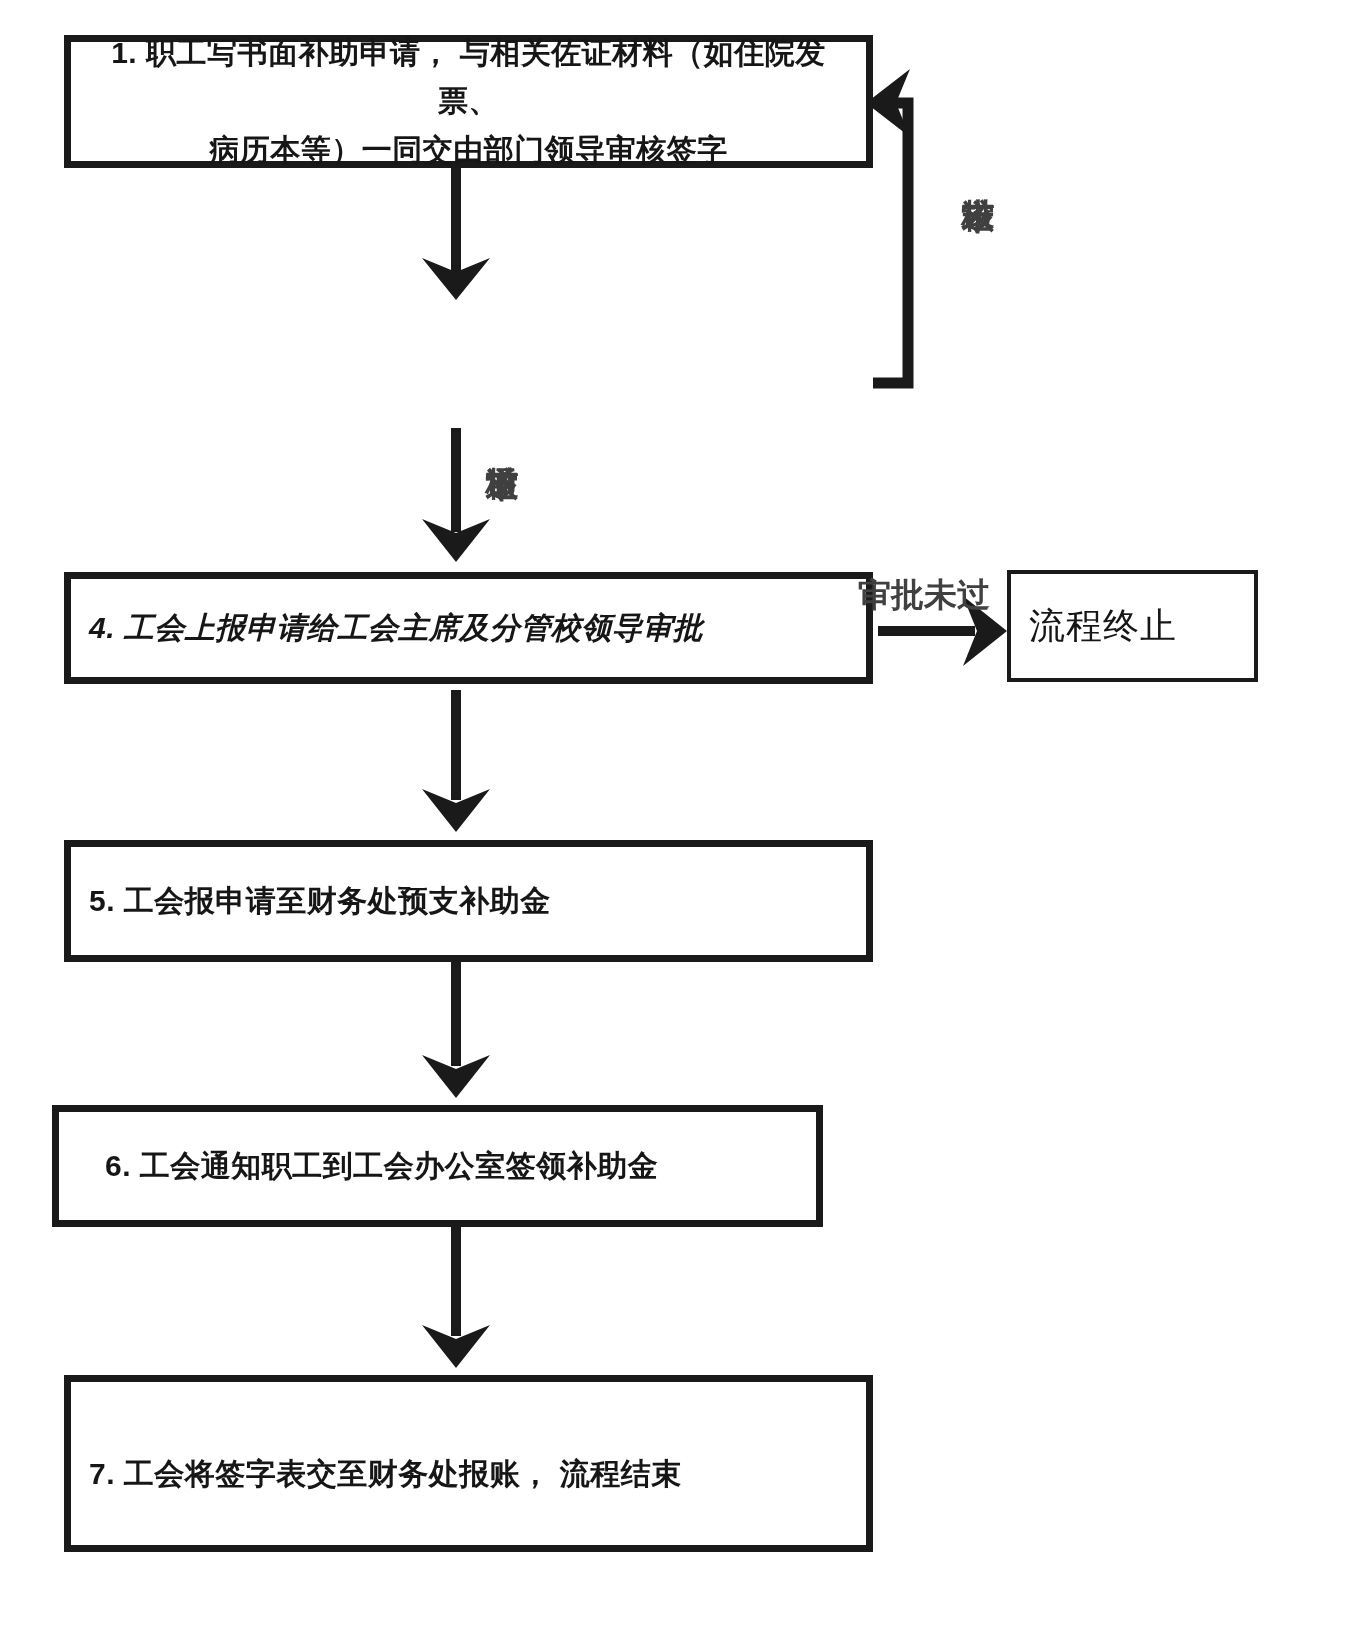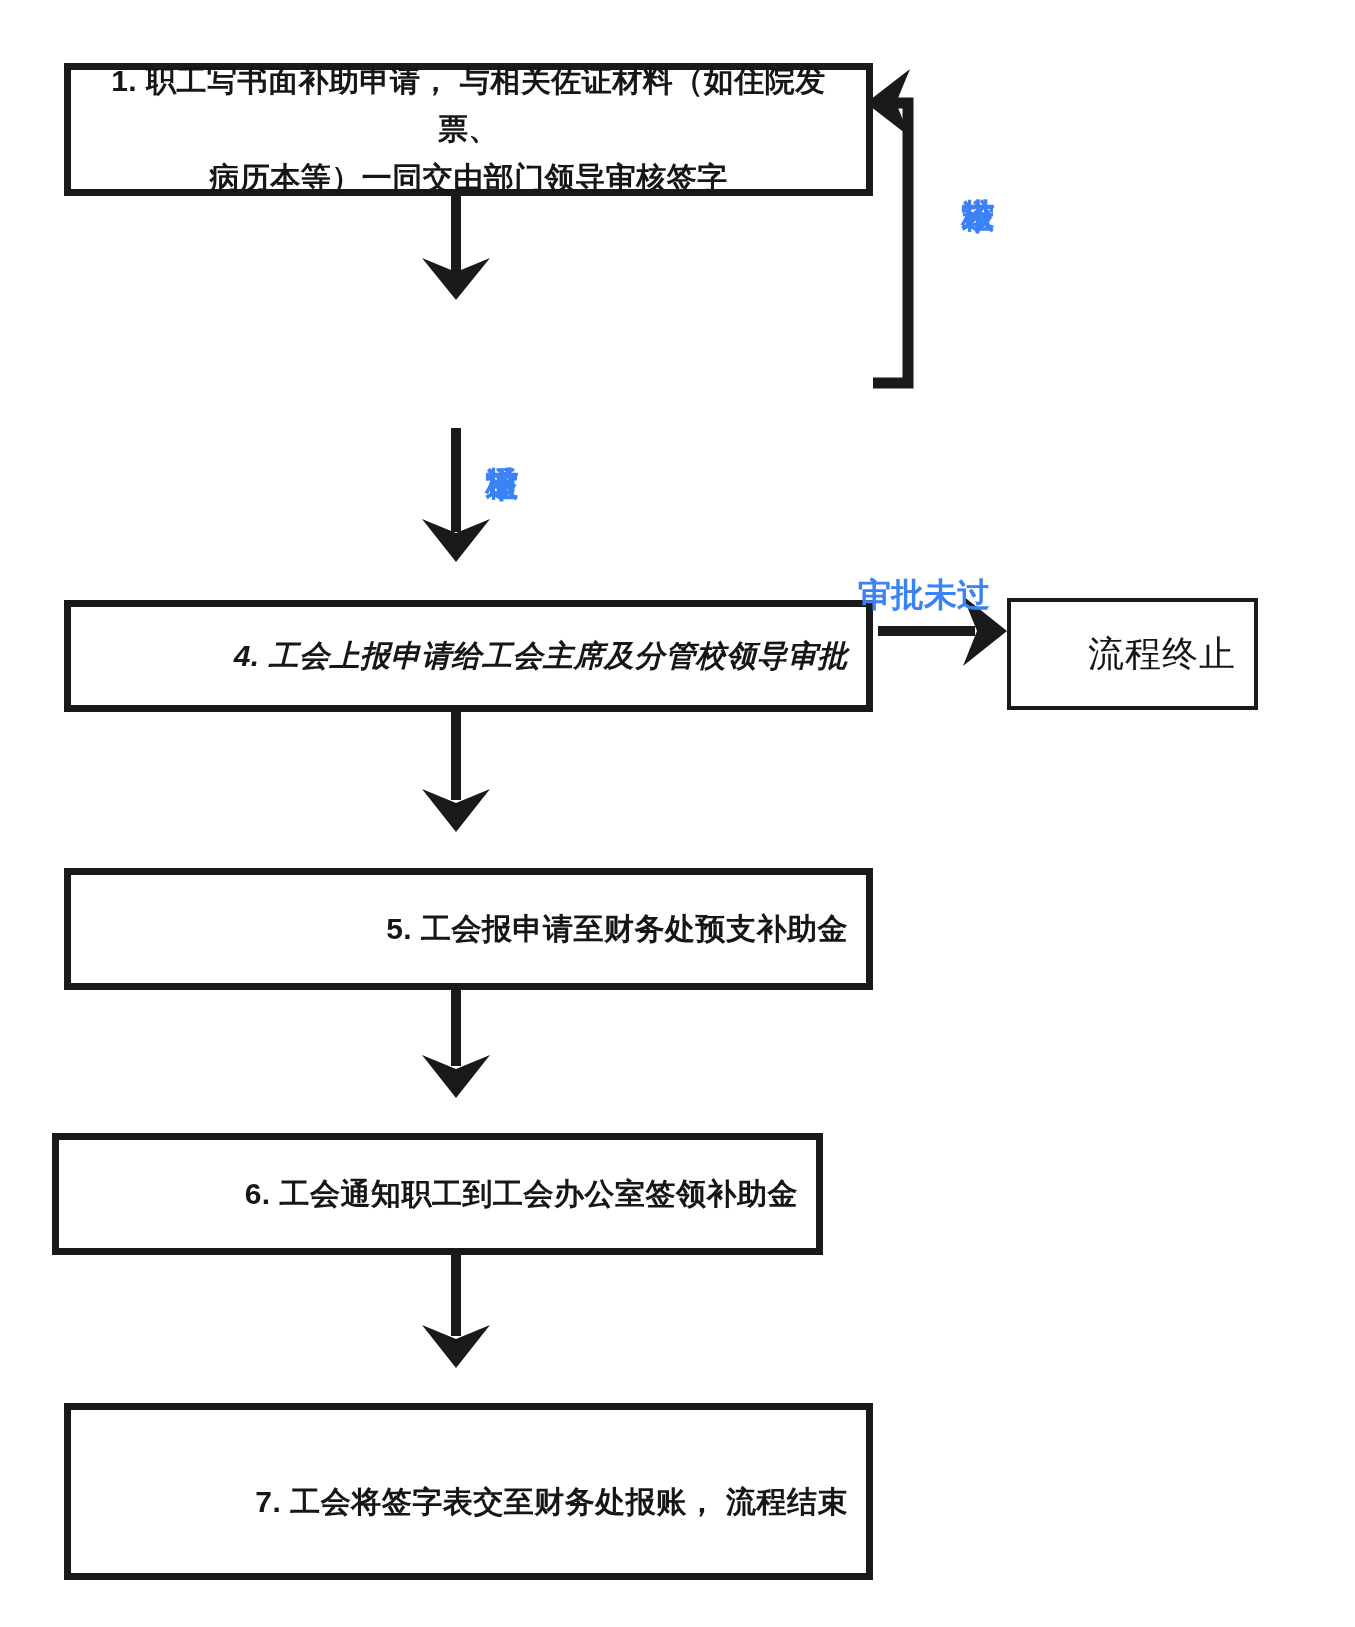--- a/index.html
+++ b/index.html
@@ -19,23 +19,22 @@
     overflow: hidden;
   }
   
   .node {
     position: absolute;
     box-sizing: border-box;
     background: #ffffff;
     border: 7px solid #1a1a1a;
     display: flex;
     align-items: center;
-    justify-content: flex-end;
+    justify-content: flex-start;
     text-align: center;
-    margin-top: 28px;
   }
   .node.thin {
     border-width: 4px;
   }
   .node-label {
     display: block;
     font-size: 30px;
     font-weight: 700;
     color: #161616;
     line-height: 1.62;
@@ -47,21 +46,21 @@
     font-weight: 500;
     font-size: 36px;
     letter-spacing: 1px;
   }
 
   
   .edge-label {
     position: absolute;
     font-size: 33px;
     font-weight: 700;
-    color: #3b82f6;
+    color: #404040;
     line-height: 1.04;
     letter-spacing: 0px;
     white-space: nowrap;
   }
   .edge-label.vertical {
     writing-mode: vertical-rl;
     text-orientation: upright;
     line-height: 1.0;
   }
   .edge-label.horizontal {

